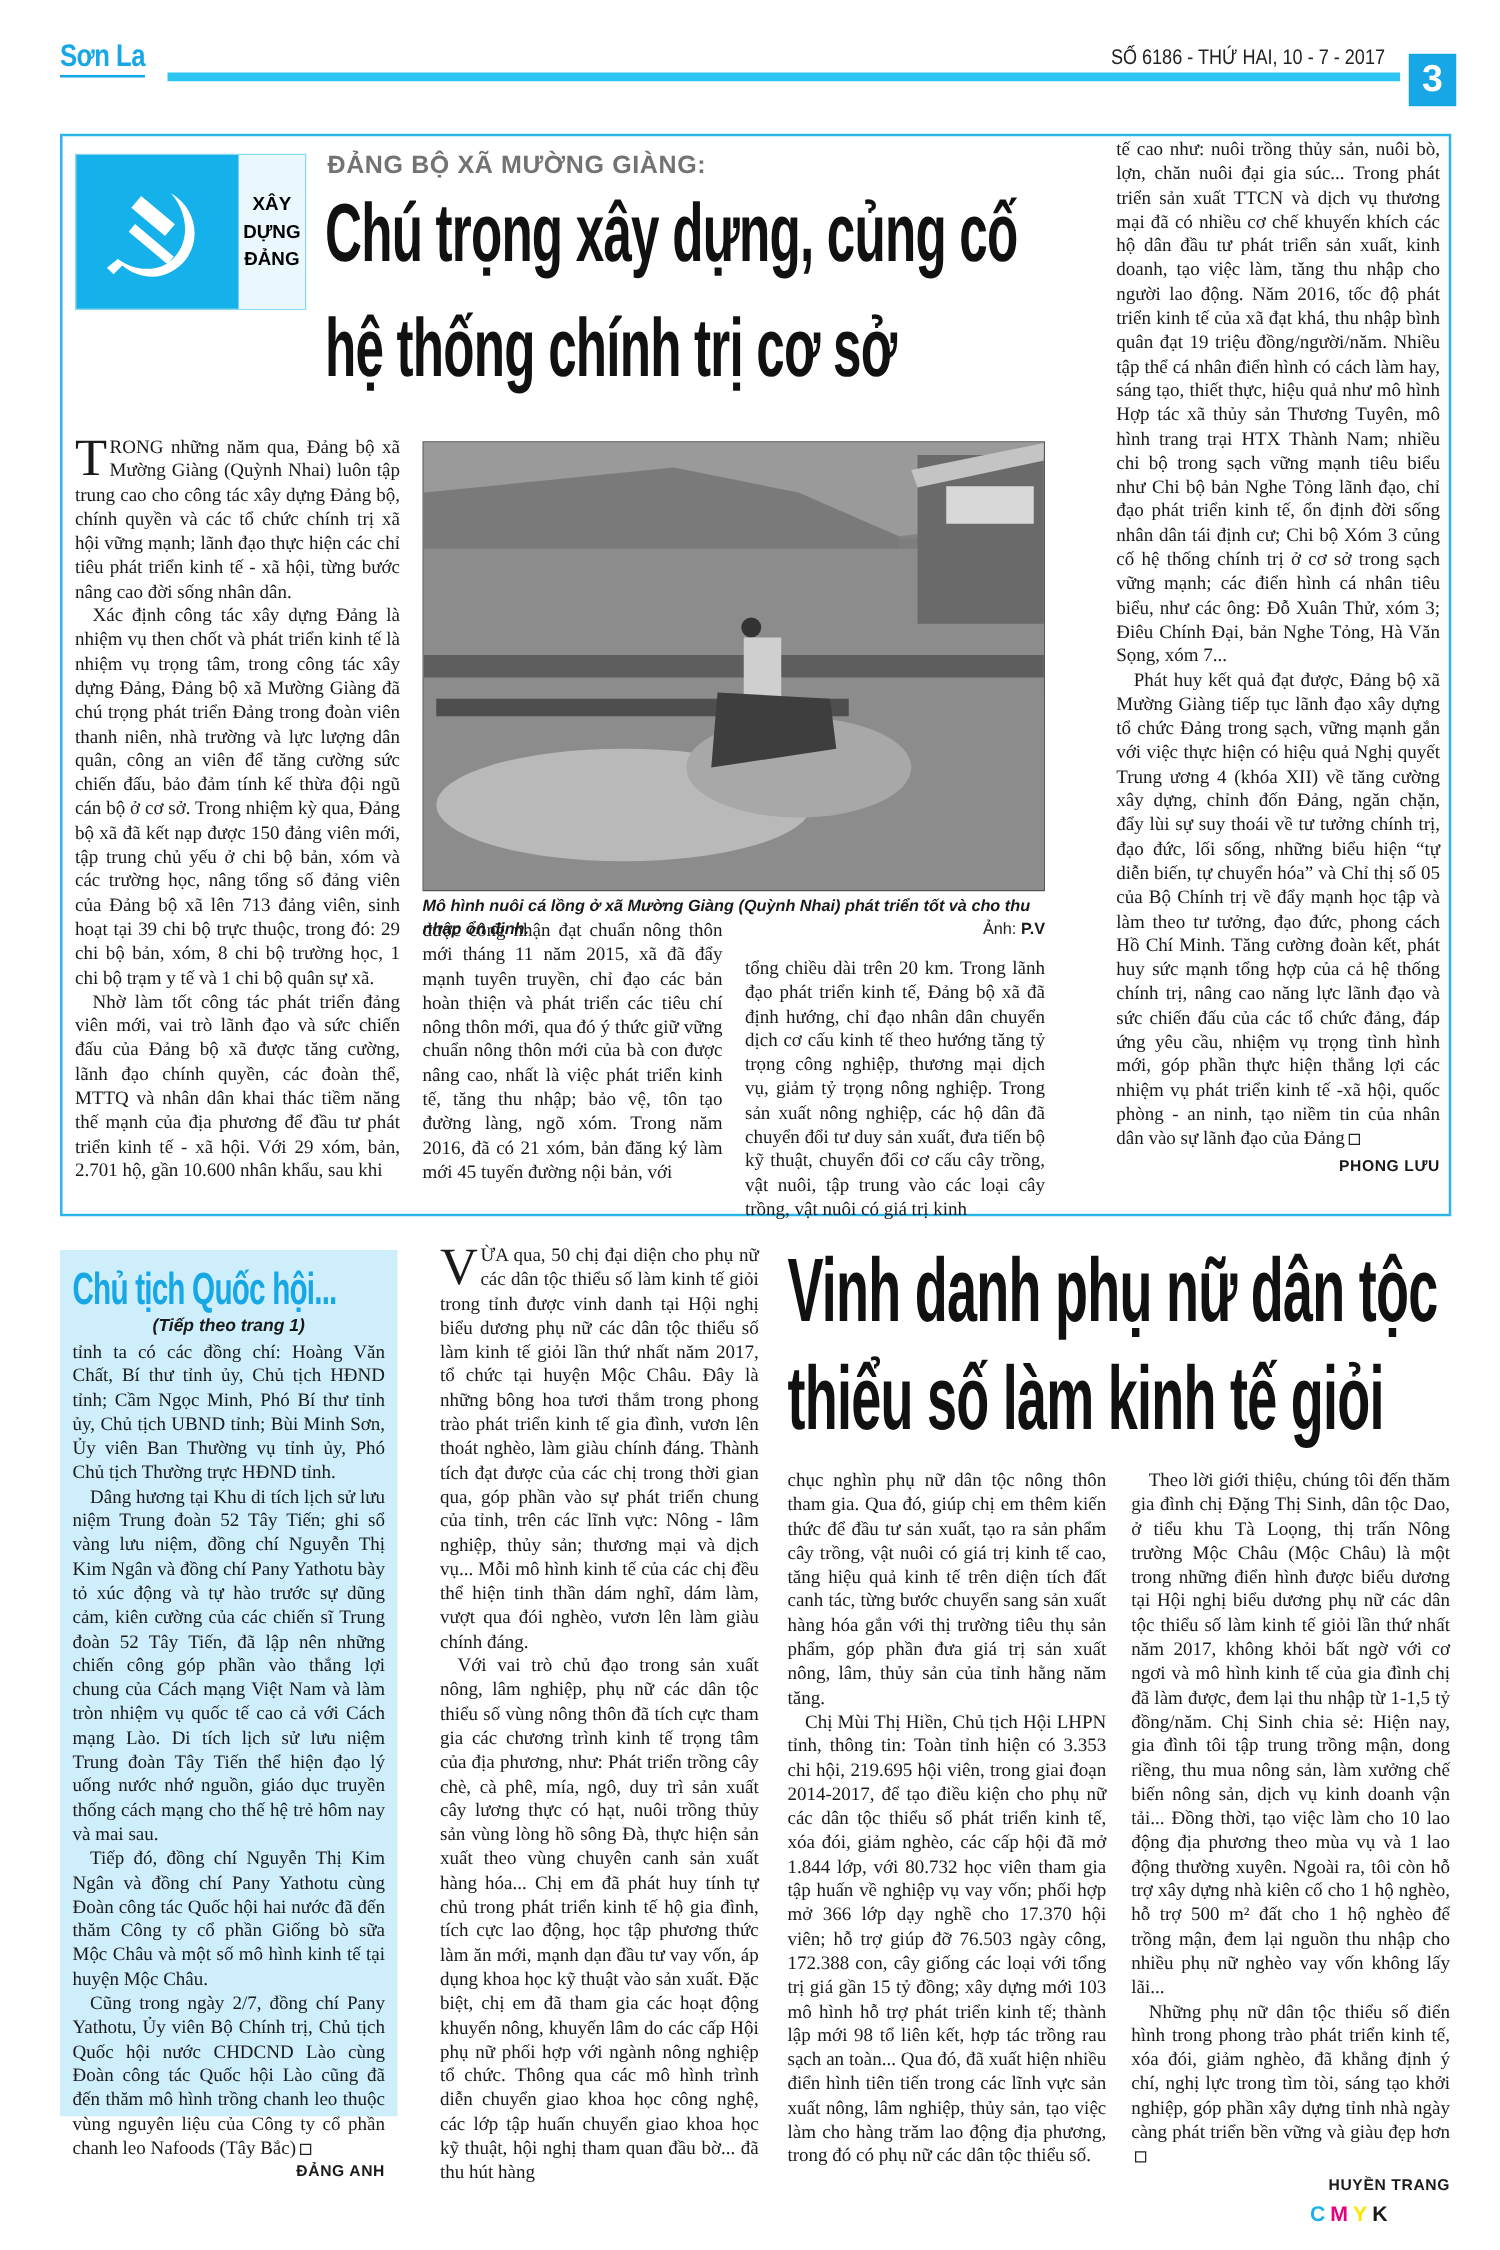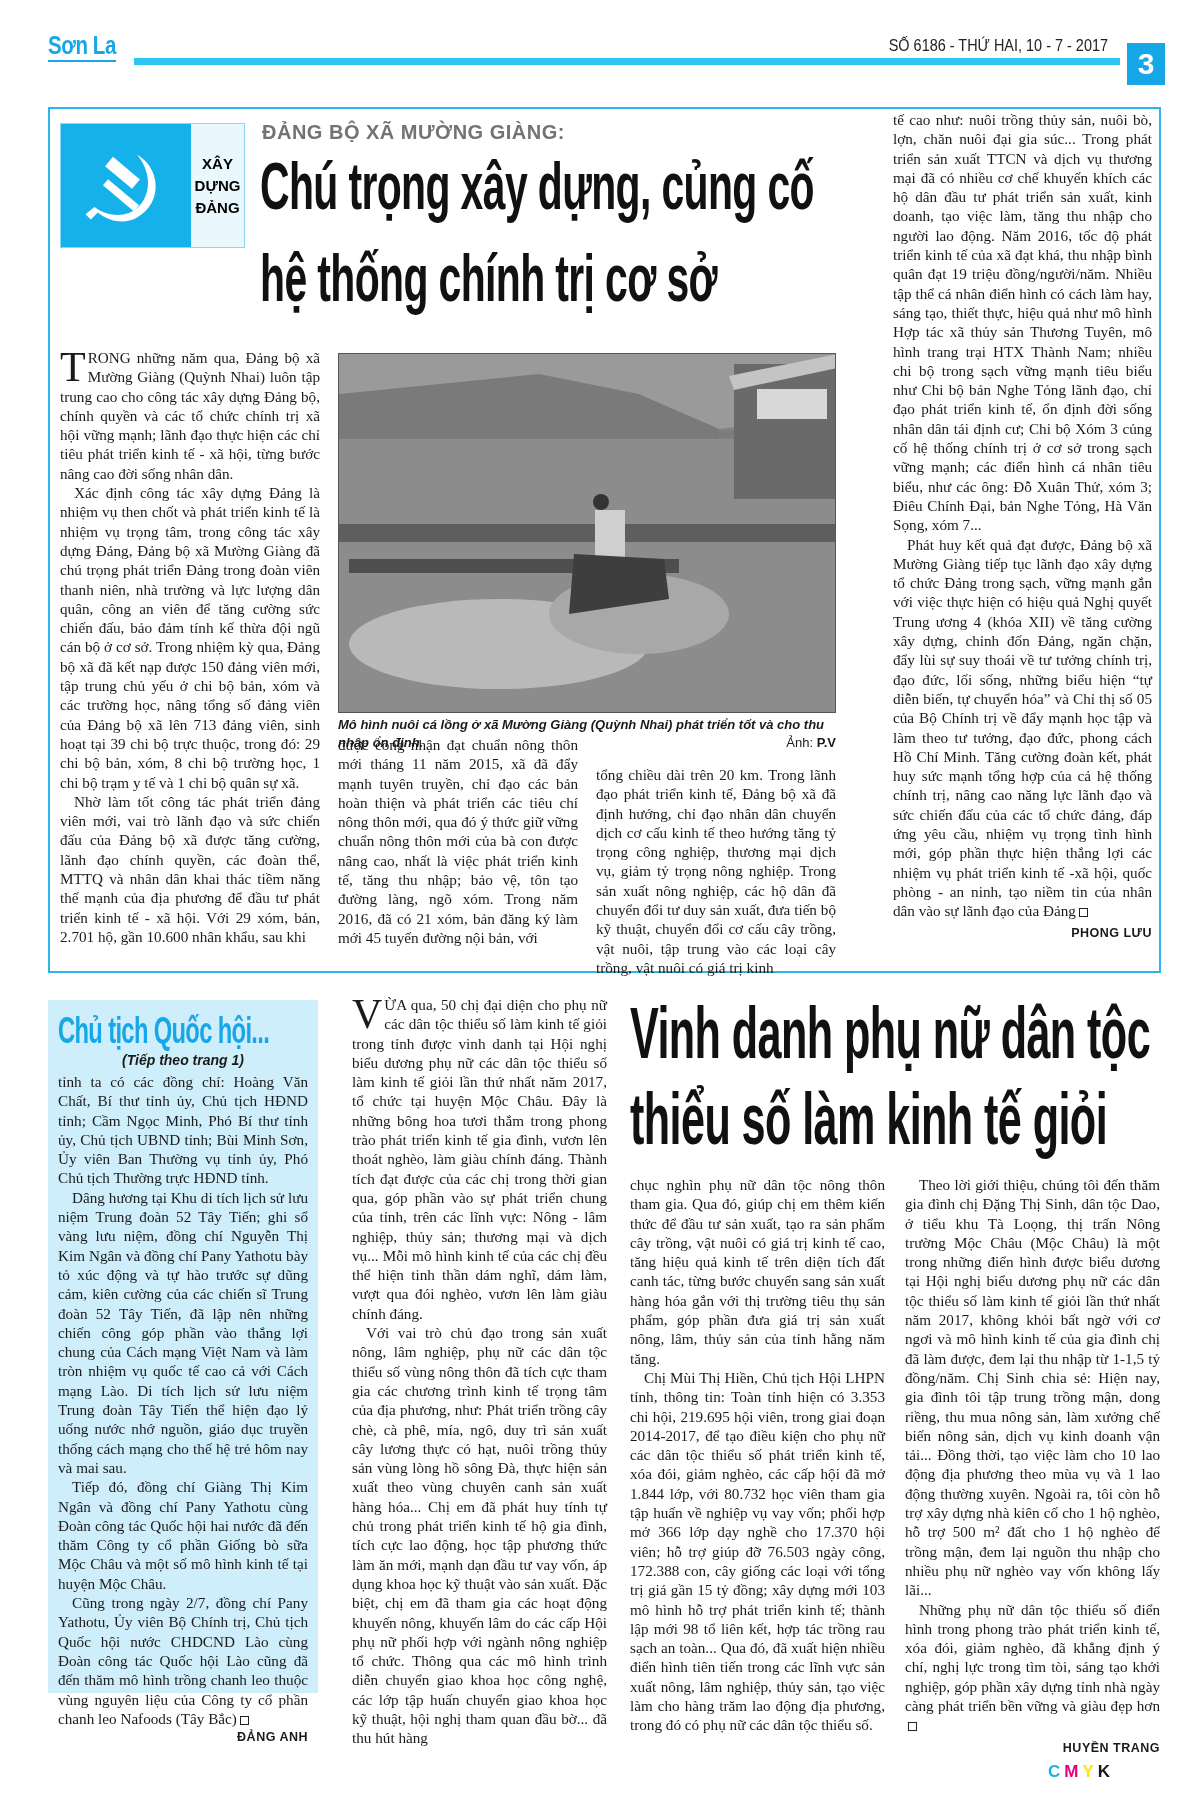--- a/index.html
+++ b/index.html
@@ -114,21 +114,21 @@
   <div class="byline" style="margin-top:4px;">PHONG LƯU</div>
 </div>
 
 <div class="abs side-box">
   <div style="padding:10px 10px 0 10px;">
     <div class="side-title">Chủ tịch Quốc hội...</div>
     <div class="side-sub">(Tiếp theo trang 1)</div>
     <div class="col" style="margin-top:4px;">
       <p class="first">tỉnh ta có các đồng chí: Hoàng Văn Chất, Bí thư tỉnh ủy, Chủ tịch HĐND tỉnh; Cầm Ngọc Minh, Phó Bí thư tỉnh ủy, Chủ tịch UBND tỉnh; Bùi Minh Sơn, Ủy viên Ban Thường vụ tỉnh ủy, Phó Chủ tịch Thường trực HĐND tỉnh.</p>
       <p>Dâng hương tại Khu di tích lịch sử lưu niệm Trung đoàn 52 Tây Tiến; ghi sổ vàng lưu niệm, đồng chí Nguyễn Thị Kim Ngân và đồng chí Pany Yathotu bày tỏ xúc động và tự hào trước sự dũng cảm, kiên cường của các chiến sĩ Trung đoàn 52 Tây Tiến, đã lập nên những chiến công góp phần vào thắng lợi chung của Cách mạng Việt Nam và làm tròn nhiệm vụ quốc tế cao cả với Cách mạng Lào. Di tích lịch sử lưu niệm Trung đoàn Tây Tiến thể hiện đạo lý uống nước nhớ nguồn, giáo dục truyền thống cách mạng cho thế hệ trẻ hôm nay và mai sau.</p>
-      <p>Tiếp đó, đồng chí Giàng Thị Kim Ngân và đồng chí Pany Yathotu cùng Đoàn công tác Quốc hội hai nước đã đến thăm Công ty cổ phần Giống bò sữa Mộc Châu và một số mô hình kinh tế tại huyện Mộc Châu.</p>
+      <p>Tiếp đó, đồng chí Nguyễn Thị Kim Ngân và đồng chí Pany Yathotu cùng Đoàn công tác Quốc hội hai nước đã đến thăm Công ty cổ phần Giống bò sữa Mộc Châu và một số mô hình kinh tế tại huyện Mộc Châu.</p>
       <p><span>Cũng trong ngày 2/7, đồng chí Pany Yathotu, Ủy viên Bộ Chính trị, Chủ tịch Quốc hội nước CHDCND Lào cùng Đoàn công tác Quốc hội Lào cũng đã đến thăm mô hình trồng chanh leo thuộc vùng nguyên liệu của Công ty cổ phần chanh leo Nafoods (Tây Bắc)</span><span class="end-mark"></span> <span class="byline" style="float:right;">ĐẢNG ANH</span></p>
     </div>
   </div>
 </div>
 
 <div class="abs col" style="left:352px; top:995px; width:255px;">
   <p class="first"><span class="dropcap">V</span><span>ỪA qua, 50 chị đại diện cho phụ nữ các dân tộc thiểu số làm kinh tế giỏi trong tỉnh được vinh danh tại Hội nghị biểu dương phụ nữ các dân tộc thiểu số làm kinh tế giỏi lần thứ nhất năm 2017, tổ chức tại huyện Mộc Châu. Đây là những bông hoa tươi thắm trong phong trào phát triển kinh tế gia đình, vươn lên thoát nghèo, làm giàu chính đáng. Thành tích đạt được của các chị trong thời gian qua, góp phần vào sự phát triển chung của tỉnh, trên các lĩnh vực: Nông - lâm nghiệp, thủy sản; thương mại và dịch vụ... Mỗi mô hình kinh tế của các chị đều thể hiện tinh thần dám nghĩ, dám làm, vượt qua đói nghèo, vươn lên làm giàu chính đáng.</span></p>
   <p>Với vai trò chủ đạo trong sản xuất nông, lâm nghiệp, phụ nữ các dân tộc thiểu số vùng nông thôn đã tích cực tham gia các chương trình kinh tế trọng tâm của địa phương, như: Phát triển trồng cây chè, cà phê, mía, ngô, duy trì sản xuất cây lương thực có hạt, nuôi trồng thủy sản vùng lòng hồ sông Đà, thực hiện sản xuất theo vùng chuyên canh sản xuất hàng hóa... Chị em đã phát huy tính tự chủ trong phát triển kinh tế hộ gia đình, tích cực lao động, học tập phương thức làm ăn mới, mạnh dạn đầu tư vay vốn, áp dụng khoa học kỹ thuật vào sản xuất. Đặc biệt, chị em đã tham gia các hoạt động khuyến nông, khuyến lâm do các cấp Hội phụ nữ phối hợp với ngành nông nghiệp tổ chức. Thông qua các mô hình trình diễn chuyển giao khoa học công nghệ, các lớp tập huấn chuyển giao khoa học kỹ thuật, hội nghị tham quan đầu bờ... đã thu hút hàng</p>
 </div>
 

